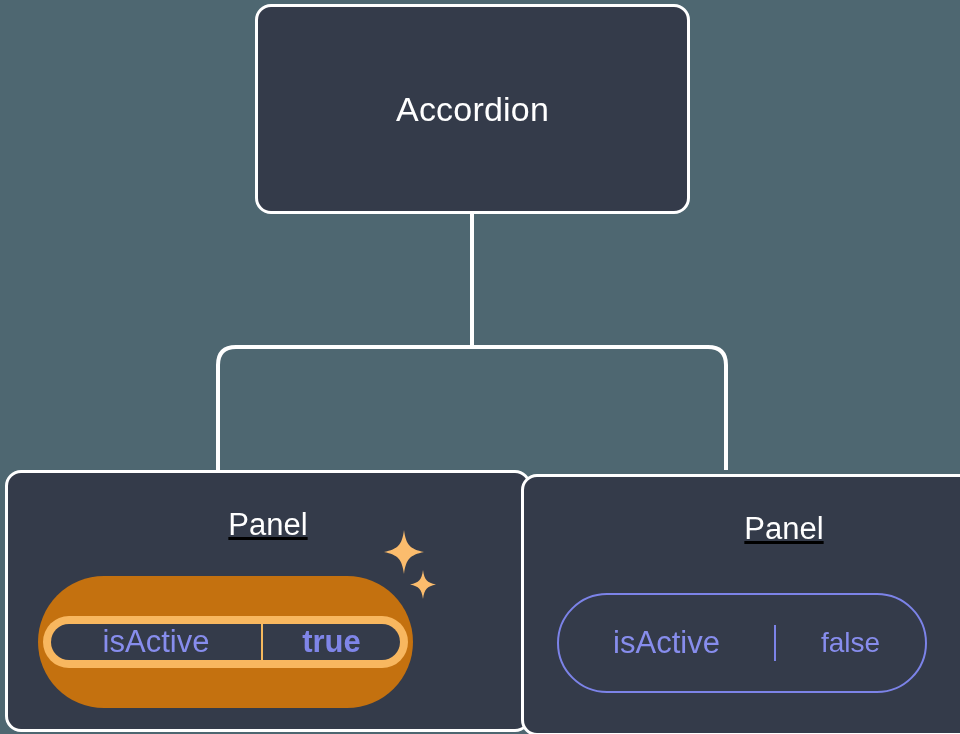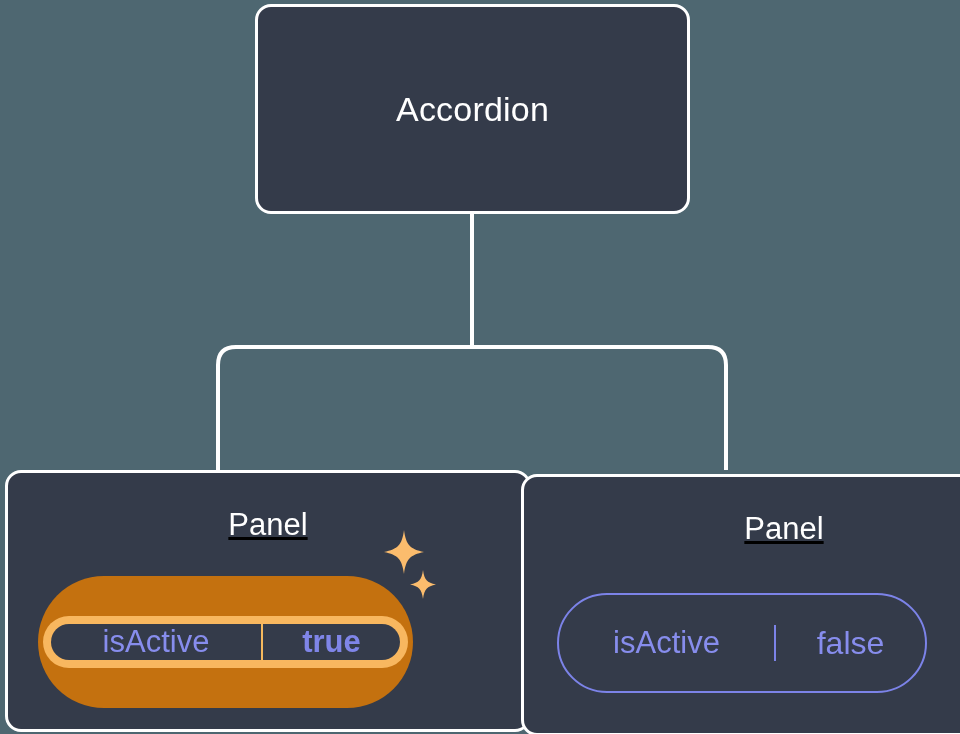--- a/index.html
+++ b/index.html
@@ -97,21 +97,21 @@
   }
   .pill-plain .pill-key {
     width: 217px;
     color: #878ded;
     font-size: 31px;
     border-right: 2px solid #7c83e8;
   }
   .pill-plain .pill-val {
     flex: 1;
     color: #878ded;
-    font-size: 32px;
+    font-size: 28px;
   }
 
   
   .pill-highlight {
     left: 30px;
     top: 103px;
     width: 375px;
     height: 132px;
     background: #c4710f;
     padding: 5px;

